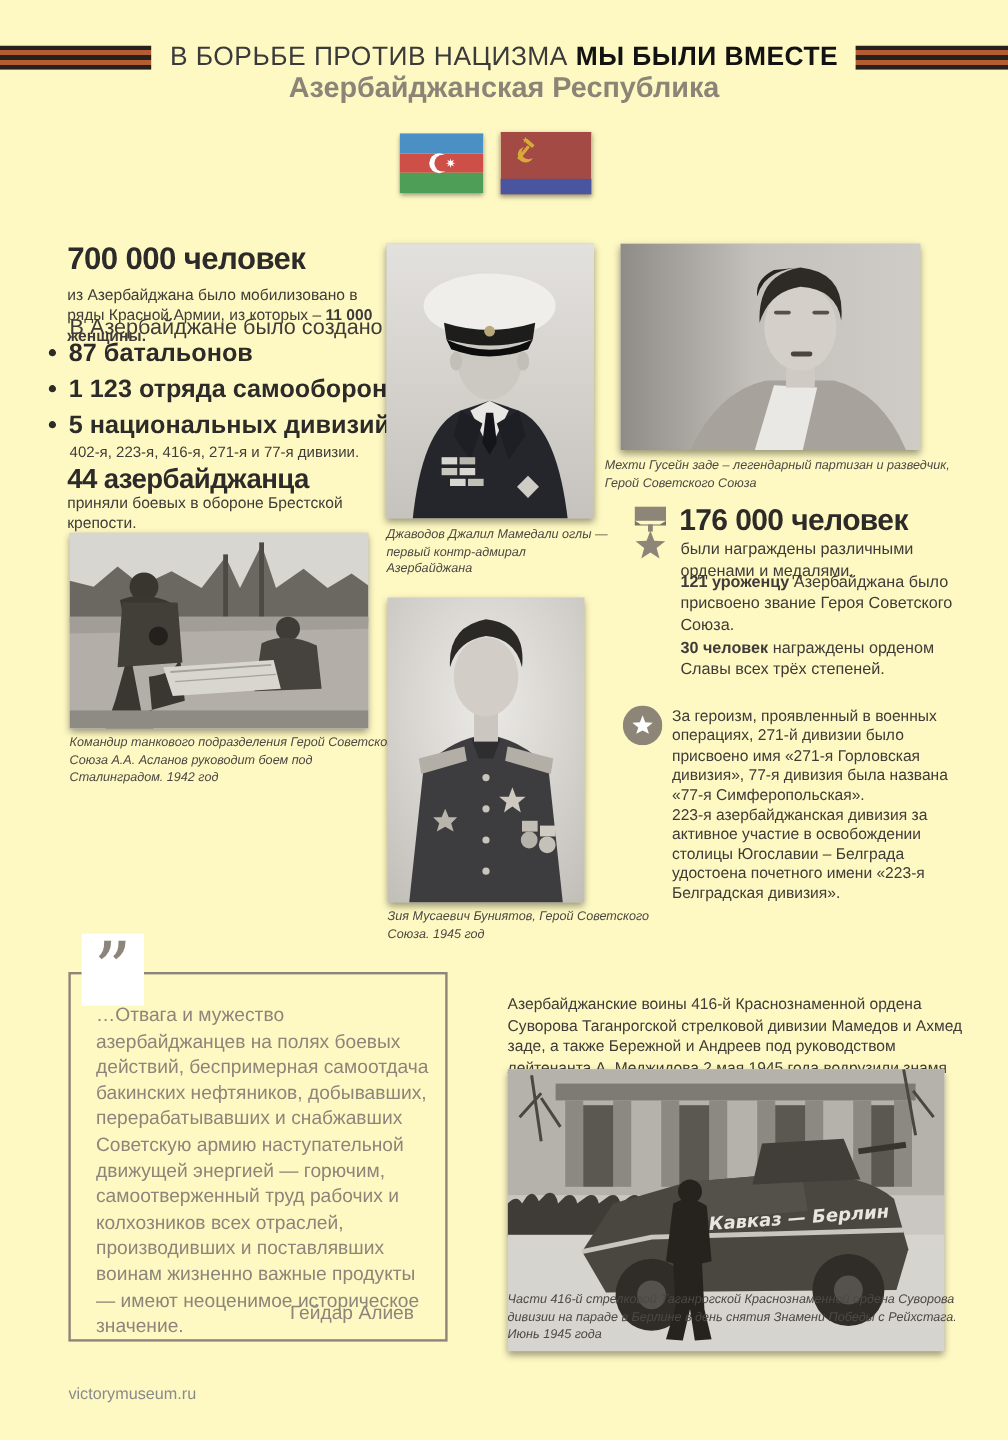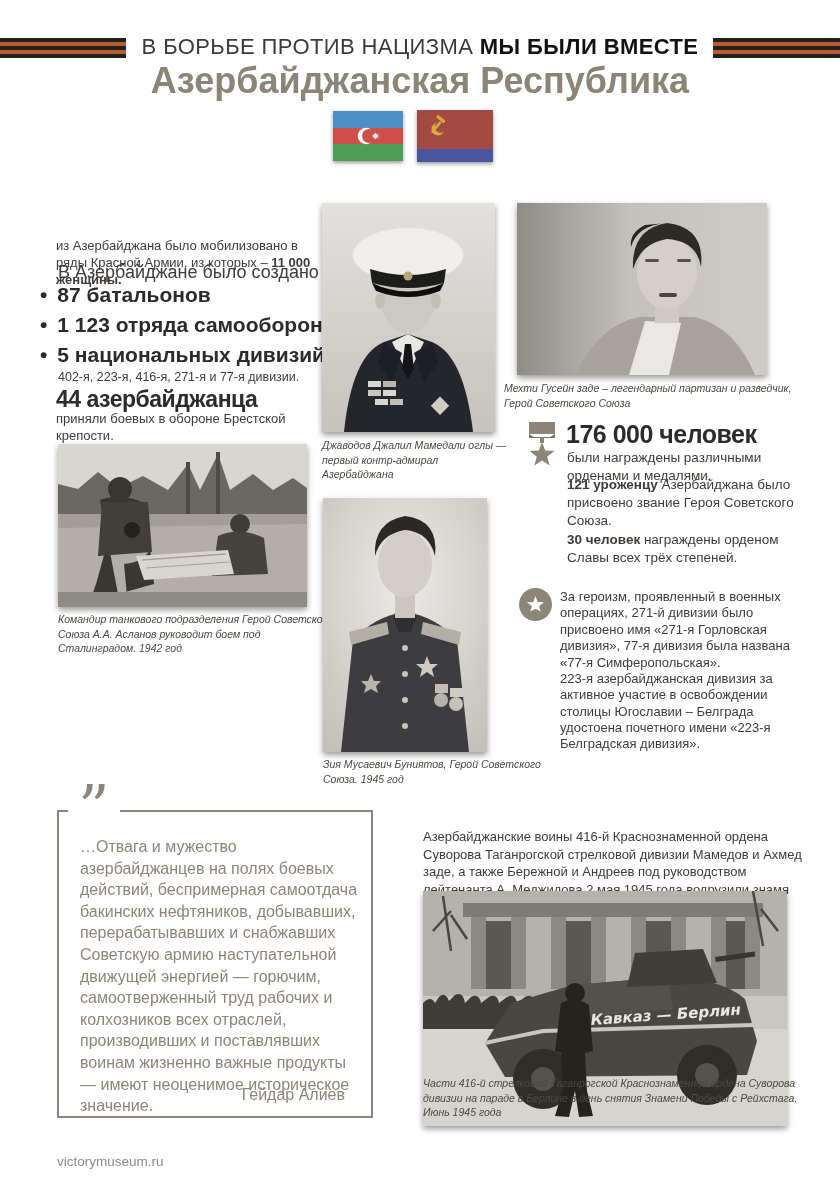--- a/index.html
+++ b/index.html
@@ -1,29 +1,29 @@
 <!DOCTYPE html>
 <html><head>
 <meta charset="utf-8">
 <style>
   html,body{margin:0;padding:0;background:#e9e9e9;}
   .poster{
-    position:relative;width:840px;height:1200px;margin:0 auto;background:#ffffff;
+    position:relative;width:840px;height:1200px;margin:0 auto;background:#fef9c3;
     font-family:"Liberation Sans","DejaVu Sans",sans-serif;color:#3f3b38;overflow:hidden;
   }
   
   .ribbon{position:absolute;top:38px;height:20px;
     background:repeating-linear-gradient(180deg,#27211d 0 4px,#b45d33 4px 8px);}
   .ribbon-left{left:0;width:126px;}
   .ribbon-right{right:0;width:127px;}
   .banner-text{position:absolute;top:34px;left:0;right:0;text-align:center;
     font-size:22px;color:#3a3a3a;letter-spacing:.4px;white-space:nowrap;}
   .banner-text .bold{font-weight:700;color:#121212;}
   .subtitle{position:absolute;top:60px;left:0;right:0;text-align:center;
-    font-size:36px;font-weight:700;color:#8c8477;}
+    font-size:24px;font-weight:700;color:#8c8477;}
   .flag{position:absolute;box-shadow:0 2px 4px rgba(0,0,0,.4);}
   .flag svg{display:block;}
   
   .abs{position:absolute;}
   .stat-big{font-weight:700;color:#2d2b29;letter-spacing:-.5px;white-space:nowrap;}
   .small-p{font-size:13px;line-height:1.32;color:#3f3b38;}
   .b{font-weight:700;}
   .caption{font-size:10.5px;font-style:italic;color:#4c4843;line-height:1.4;}
   
   .bullet-list{list-style:none;margin:0;padding:0;}
@@ -71,20 +71,21 @@
       <rect width="76" height="52" fill="#a34a44"></rect>
       <rect y="39" width="76" height="13" fill="#4a55a0"></rect>
       <polygon fill="#d9a93c" points="21,4 21.8,5.8 23.4,5.9 22.2,7.1 22.6,8.9 21,7.9 19.4,8.9 19.8,7.1 18.6,5.9 20.2,5.8"></polygon>
       <circle cx="21" cy="19" r="6.5" fill="#d9a93c"></circle>
       <circle cx="23.5" cy="17" r="5.8" fill="#a34a44"></circle>
       <rect x="18" y="10" width="2.6" height="14" rx="1" transform="rotate(40 19 17)" fill="#d9a93c"></rect>
       <rect x="21" y="8" width="7.5" height="3.2" rx="0.6" transform="rotate(40 24.5 9.5)" fill="#d9a93c"></rect>
     </svg>
   </div>
 
+  <div class="abs stat-big" style="left:56px;top:200px;font-size:26px;">700 000 человек</div>
   <p class="abs small-p" style="left:56px;top:224px;width:262px;"><span>из Азербайджана было мобилизовано в ряды Красной Армии, из которых – </span><span class="b">11 000 женщины.</span></p>
   <div class="abs" style="left:58px;top:262px;font-size:18px;color:#3f3b38;">В Азербайджане было создано</div>
   <ul class="abs bullet-list" style="left:40px;top:280px;">
     <li><span>87 батальонов</span></li>
     <li><span>1 123 отряда самообороны</span></li>
     <li><span>5 национальных дивизий:</span></li>
   </ul>
   <div class="abs" style="left:58px;top:370px;font-size:12.5px;color:#3f3b38;">402-я, 223-я, 416-я, 271-я и 77-я дивизии.</div>
   <div class="abs stat-big" style="left:56px;top:386px;font-size:23px;">44 азербайджанца</div>
   <div class="abs small-p" style="left:56px;top:410px;width:270px;">приняли боевых в обороне Брестской крепости.</div>

